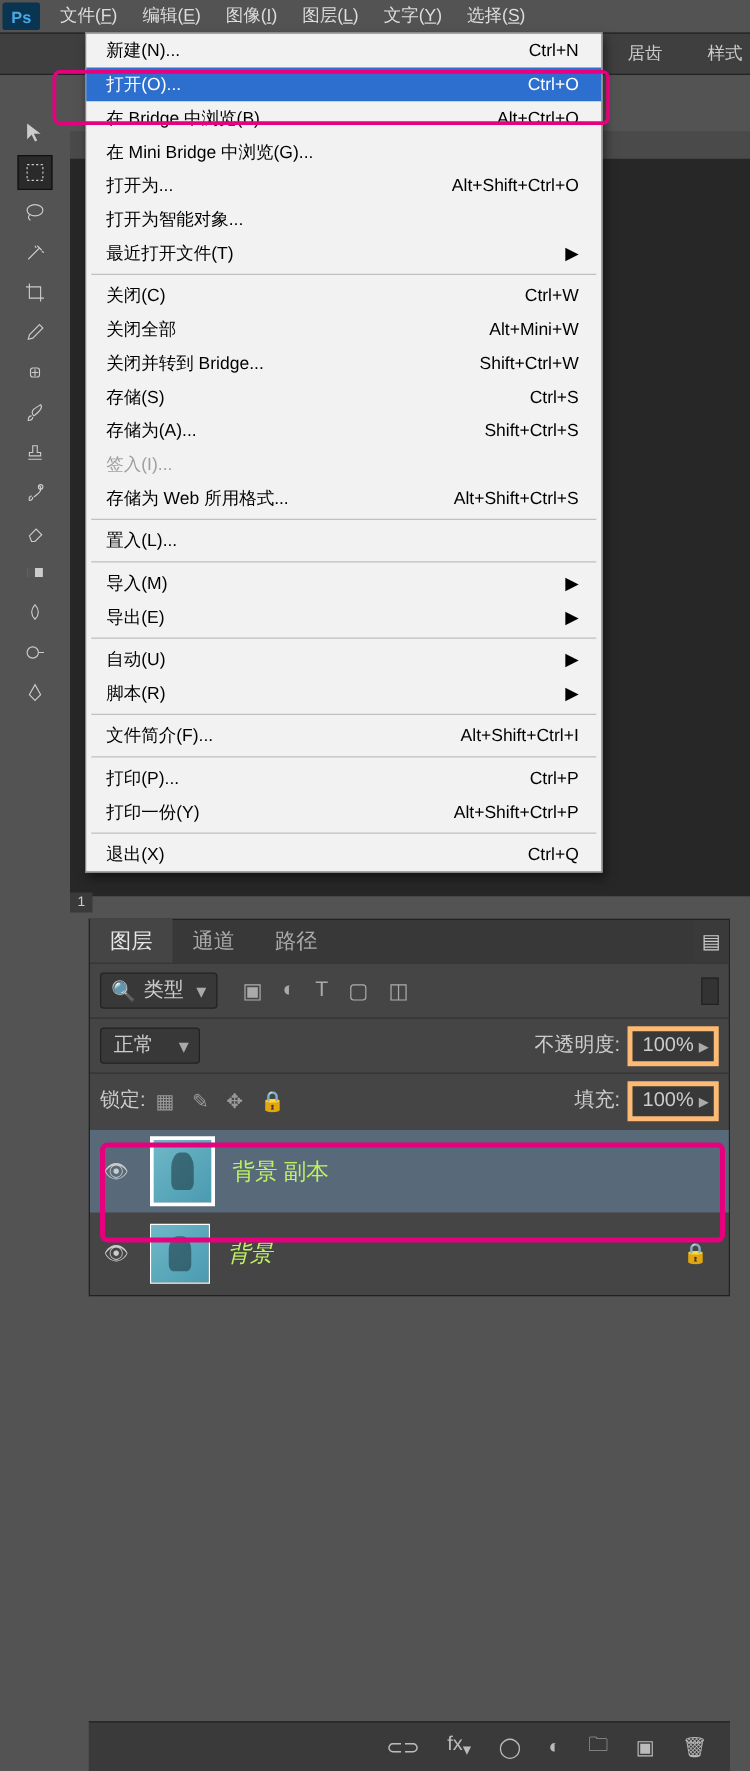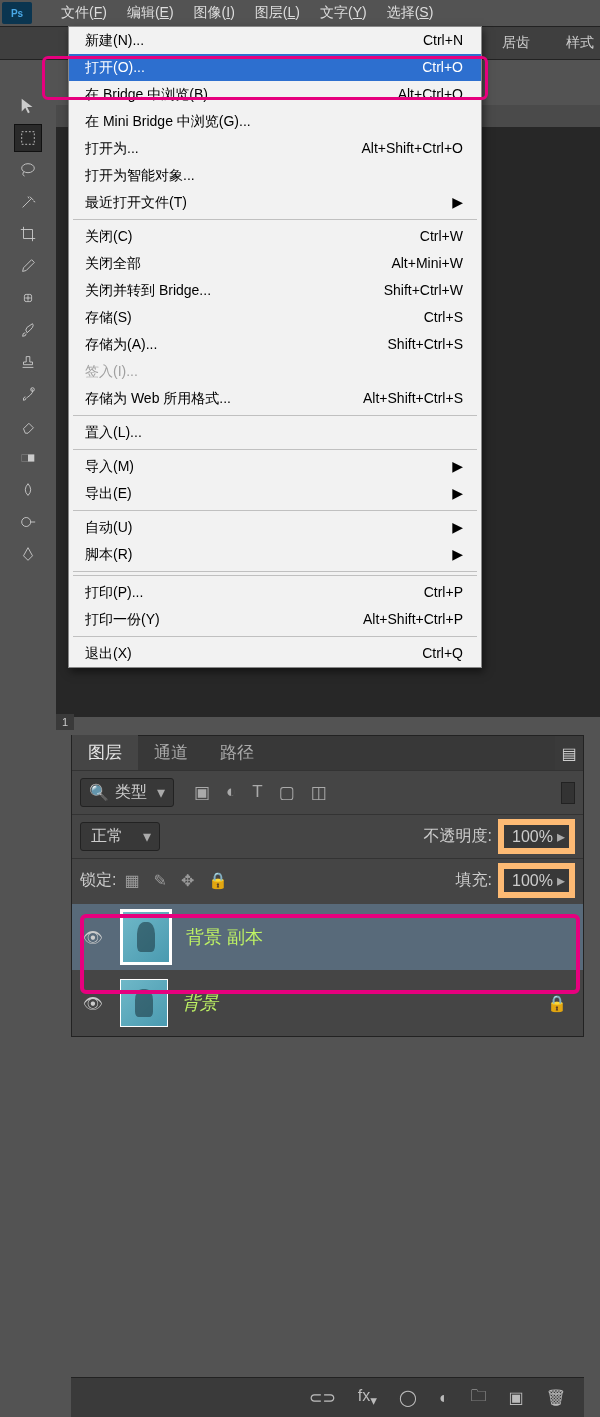--- a/index.html
+++ b/index.html
@@ -1,18 +1,18 @@
 <!DOCTYPE html>
 <html><head>
 <meta charset="utf-8">
 <style>
 *{box-sizing:border-box;margin:0;padding:0;font-family:"Microsoft YaHei",SimSun,sans-serif;}
 body{background:#535353;width:600px;height:1417px;overflow:hidden;position:relative;}
 .menubar{background:#535353;height:26px;display:flex;align-items:center;padding:0 2px;color:#ddd;font-size:14px;}
-.ps-logo{width:30px;height:22px;background:#0a3550;color:#4aa8e6;display:flex;align-items:center;justify-content:center;font-weight:bold;font-size:10px;border-radius:2px;margin-right:19px;}
+.ps-logo{width:30px;height:22px;background:#0a3550;color:#4aa8e6;display:flex;align-items:center;justify-content:center;font-weight:bold;font-size:13px;border-radius:2px;margin-right:6px;}
 .menu-item{padding:3px 10px;cursor:pointer;}
 .menu-item u{text-decoration:underline;}
 .toolbar-row{background:#3f3f3f;height:34px;border-top:1px solid #222;border-bottom:1px solid #222;position:relative;color:#ccc;font-size:14px;display:flex;align-items:center;}
 .dropdown{position:absolute;left:68px;top:26px;width:414px;background:#f2f2f2;border:1px solid #888;box-shadow:2px 4px 8px rgba(0,0,0,0.5);z-index:10;font-size:14px;color:#000;}
 .dropdown-row{display:flex;justify-content:space-between;padding:4px 18px 4px 16px;line-height:19px;cursor:pointer;}
 .dropdown-row.disabled{color:#a0a0a0;}
 .dropdown-row.highlight{background:#2d6fcf;color:#fff;}
 .dropdown-sep{height:1px;background:#c0c0c0;margin:3px 4px;}
 .hl-box{position:absolute;border:3px solid #e6007e;border-radius:6px;pointer-events:none;z-index:20;}
 .hl-top{left:42px;top:56px;width:446px;height:44px;}
@@ -29,21 +29,21 @@
 .ptab{padding:6px 16px;color:#aaa;font-size:17px;}
 .ptab.active{background:#454545;color:#e6e6e6;}
 .panel-row{display:flex;align-items:center;height:44px;padding:0 8px;border-top:1px solid #333;color:#ccc;font-size:16px;}
 .filter-dd{display:flex;align-items:center;background:#383838;border:1px solid #222;border-radius:3px;padding:3px 8px;margin-right:14px;}
 .filter-dd .sicon{margin-right:6px;color:#ccc;}
 .filter-dd .caret{margin-left:10px;color:#aaa;}
 .ficons{display:flex;gap:16px;margin-left:6px;}
 .ficons span{color:#aaa;font-size:17px;}
 .bmode{display:flex;align-items:center;background:#383838;border:1px solid #222;border-radius:3px;padding:3px 36px 3px 10px;position:relative;}
 .bmode .caret{position:absolute;right:8px;color:#aaa;}
-.pct-box{display:flex;align-items:center;background:#383838;border:6px solid #fdba74;padding:2px 4px 2px 8px;margin-left:6px;}
+.pct-box{display:flex;align-items:center;background:#383838;border:4px solid #fdba74;padding:2px 4px 2px 8px;margin-left:6px;}
 .pct-box .caret{margin-left:4px;color:#aaa;}
 .lock-icons{display:flex;gap:14px;margin-left:8px;color:#999;}
 .layers-list{padding-top:2px;}
 .layer-row{display:flex;align-items:center;height:66px;padding:0 8px;position:relative;}
 .layer-row.sel{background:#586a7a;}
 .eye{width:26px;display:flex;justify-content:center;color:#ccc;}
 .thumb{width:48px;height:48px;background:linear-gradient(135deg,#6fb8c8 0%,#4a9ab0 100%);border:1px solid #fff;margin:0 14px;position:relative;}
 .thumb.big{width:52px;height:56px;border:3px solid #fff;}
 .thumb::after{content:"";position:absolute;left:30%;top:20%;width:40%;height:60%;background:rgba(30,60,70,0.6);border-radius:40% 40% 20% 20%;}
 .layer-name{color:#bef264;font-size:18px;font-style:italic;}
@@ -148,20 +148,24 @@
     <div class="dropdown-sep"></div>
     <div class="dropdown-row">
       <span>自动(U)</span>
       <span>▶</span>
     </div>
     <div class="dropdown-row">
       <span>脚本(R)</span>
       <span>▶</span>
     </div>
     <div class="dropdown-sep"></div>
+    <div class="dropdown-row">
+      <span>文件简介(F)...</span>
+      <span>Alt+Shift+Ctrl+I</span>
+    </div>
     <div class="dropdown-sep"></div>
     <div class="dropdown-row">
       <span>打印(P)...</span>
       <span>Ctrl+P</span>
     </div>
     <div class="dropdown-row">
       <span>打印一份(Y)</span>
       <span>Alt+Shift+Ctrl+P</span>
     </div>
     <div class="dropdown-sep"></div>

